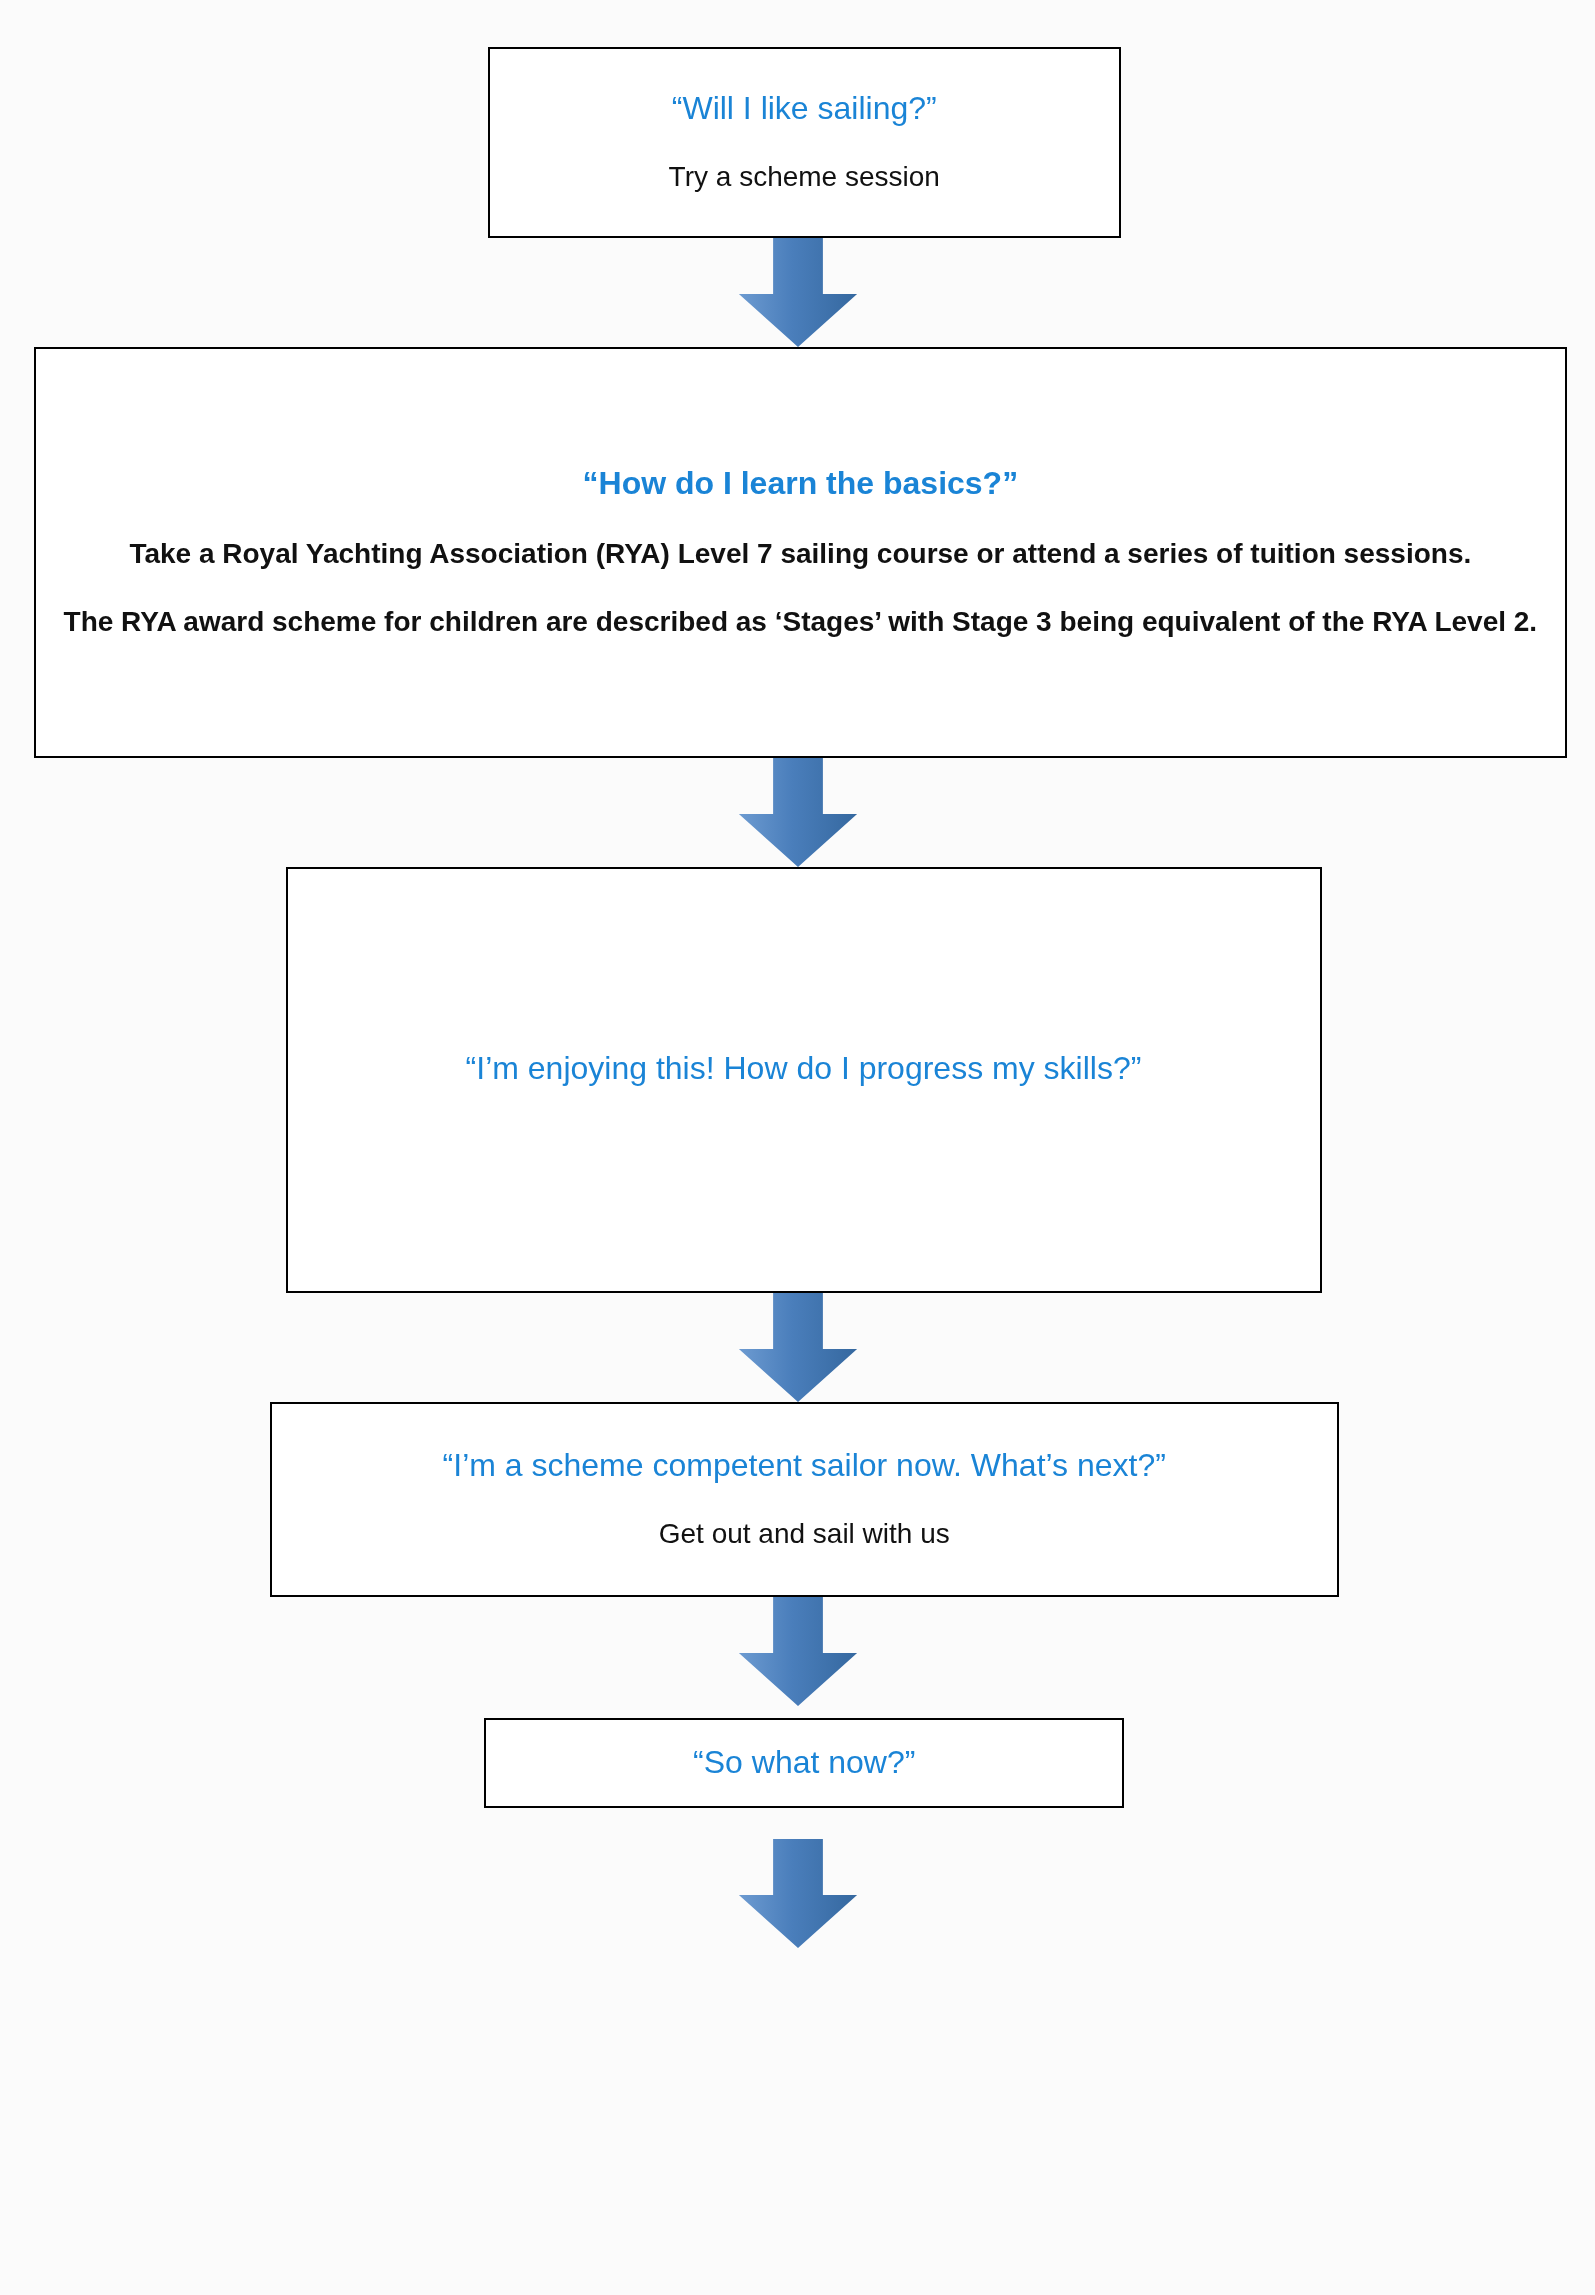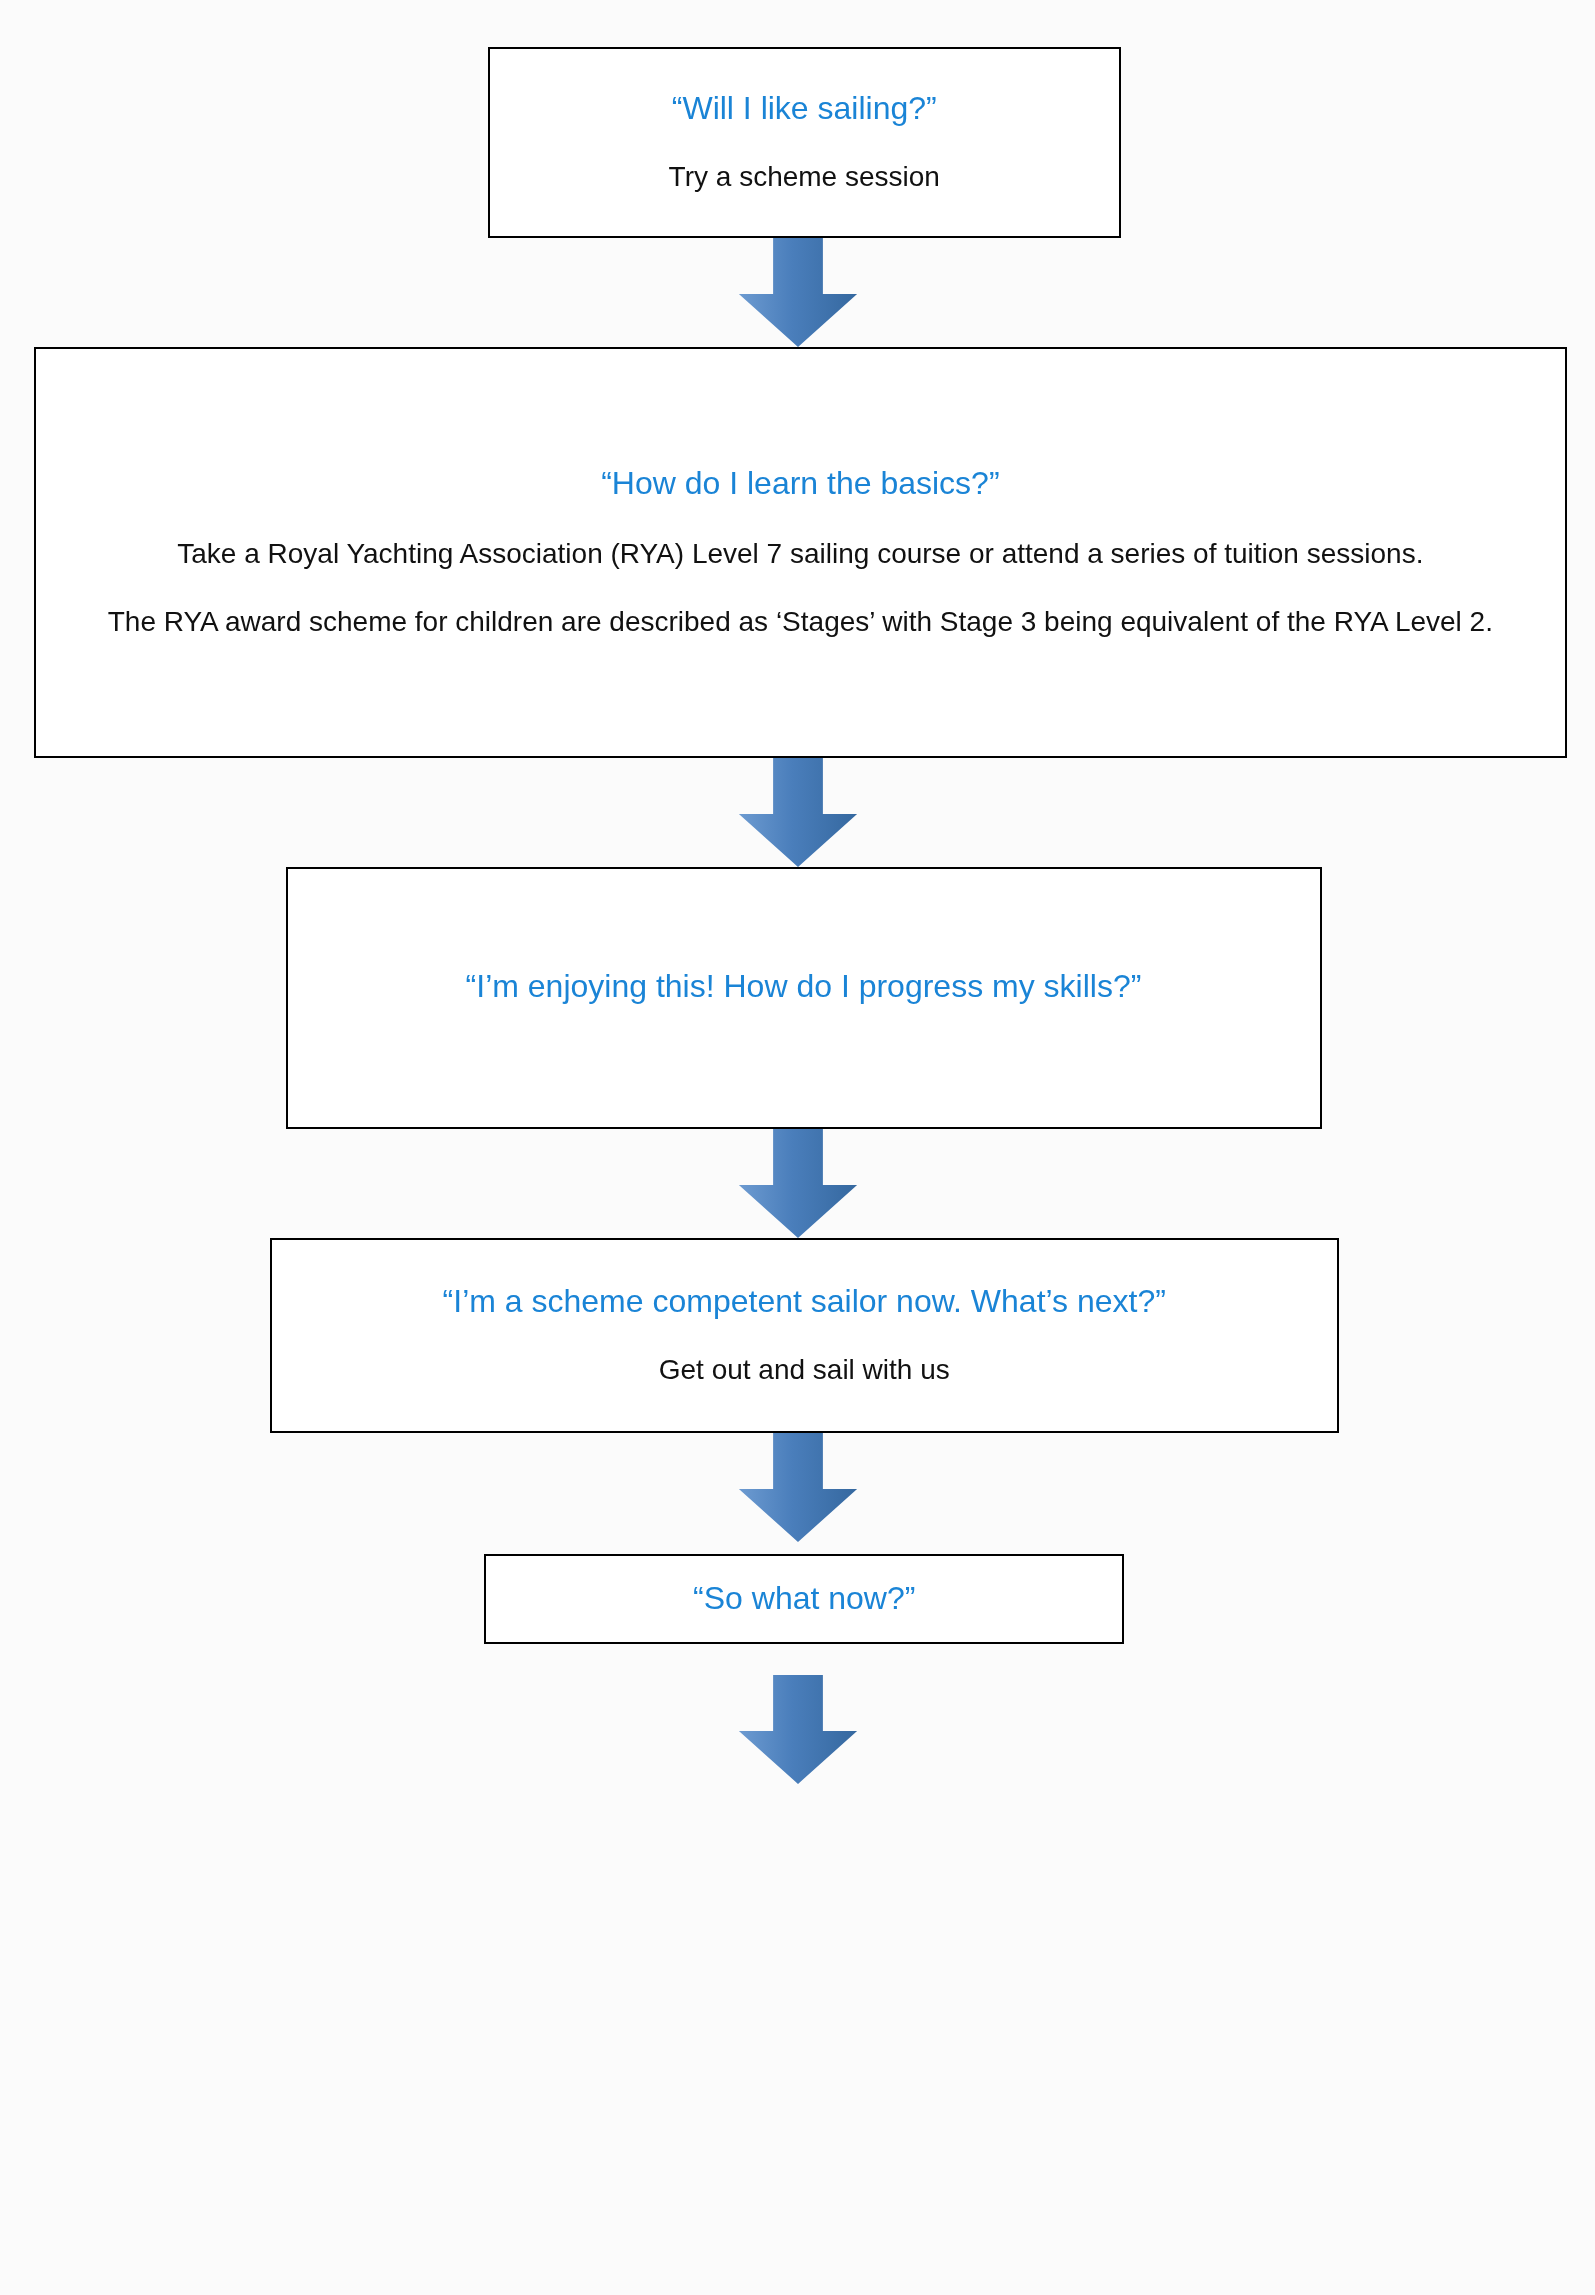--- a/index.html
+++ b/index.html
@@ -55,26 +55,27 @@
     width: 633px;
     height: 191px;
     margin-left: 12.5px;
   }
   #node-0 .q { margin-bottom: 26.5px; }
 
   #node-1 {
     width: 1533px;
     height: 411px;
     margin-left: 4.7px;
+    font-weight: bold;
   }
   #node-1 .q { margin-bottom: 28px; }
 
   #node-2 {
     width: 1036px;
-    height: 262px;
+    height: 426px;
     margin-left: 11px;
   }
   #node-2 .q { margin-bottom: 23.4px; }
 
   #node-3 {
     width: 1069px;
     height: 195px;
     margin-left: 12.5px;
   }
   #node-3 .q { margin-bottom: 25px; }

